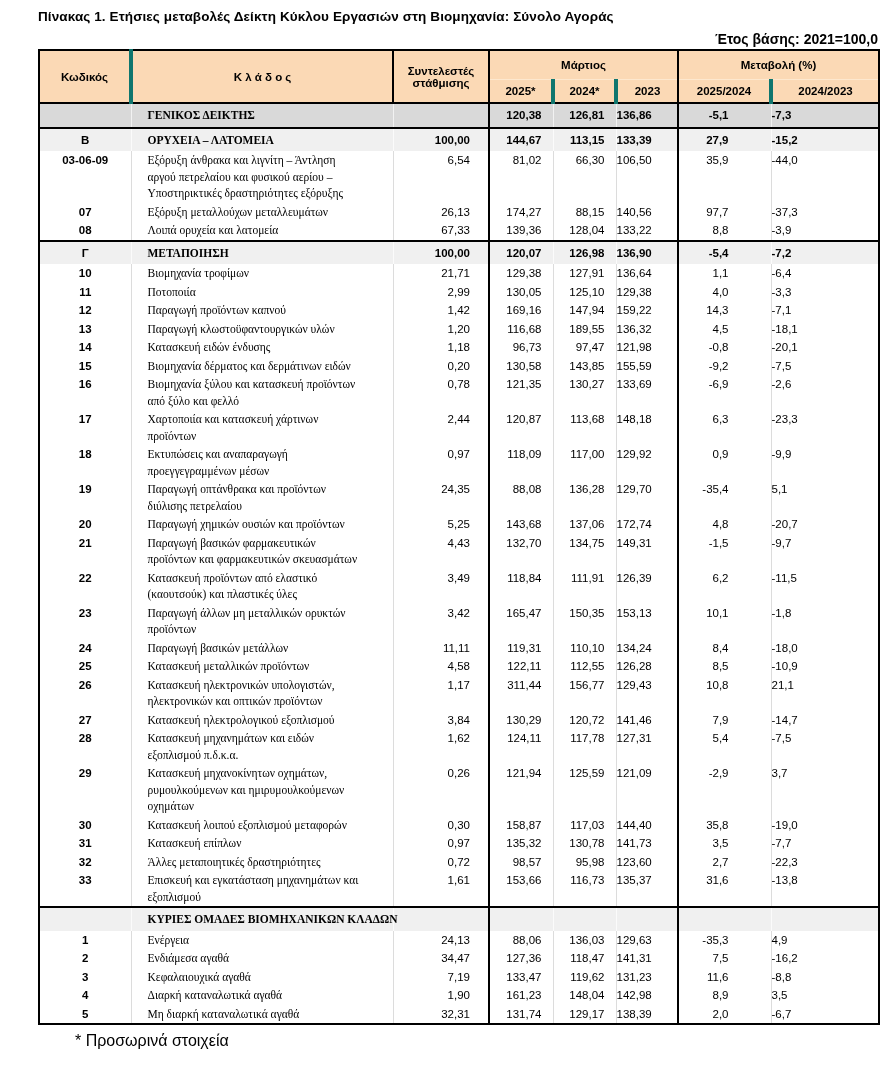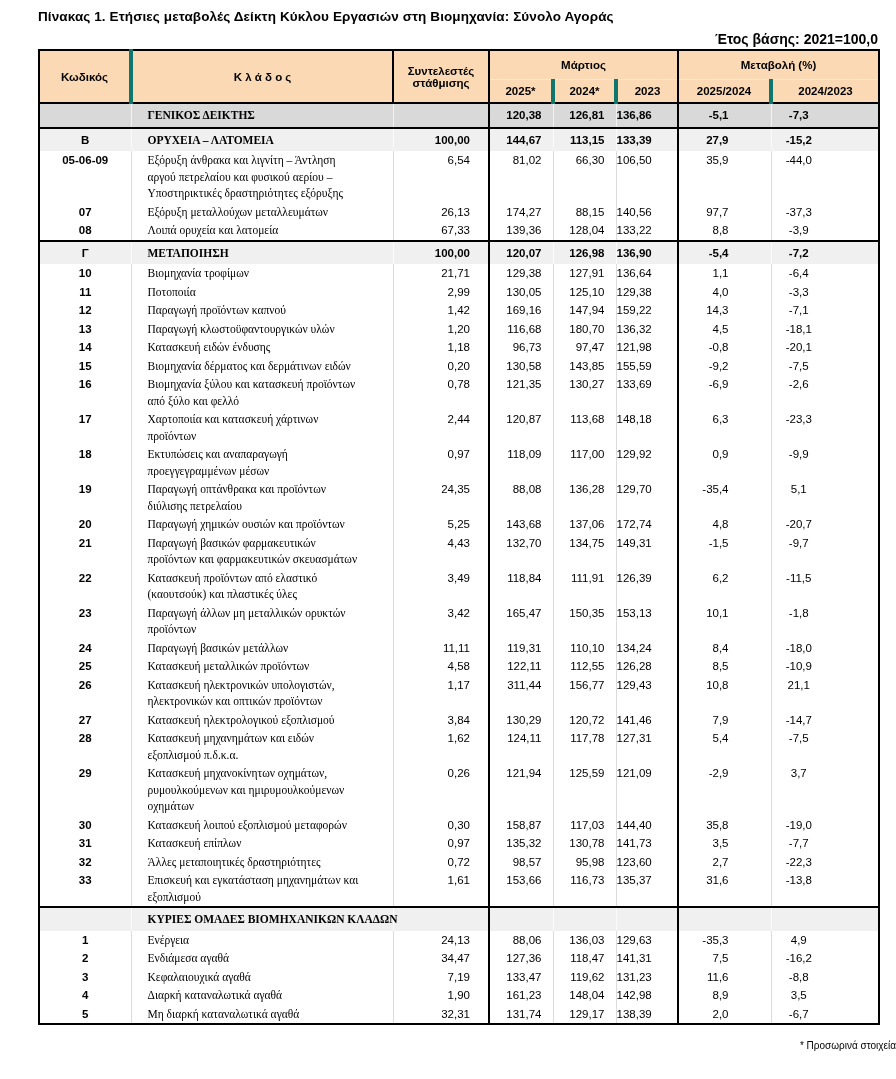--- a/index.html
+++ b/index.html
@@ -63,43 +63,42 @@
     vertical-align: top;
     border-right: 1px solid #DCDCDC;
   }
   td.code   { text-align: center; font-weight: bold; }
   td.label  { text-align: left; padding-left: 16px; white-space: pre-line; font-family: Liberation Serif, serif; }
   td.weight { text-align: right; padding-right: 18px; margin-top: 19px; }
   td.v25    { text-align: right; padding-right: 11px; }
   td.v24    { text-align: right; padding-right: 11px; margin-top: 42px; }
   td.v23    { text-align: left; padding-right: 23px; }
   td.ch1    { text-align: right; padding-right: 42px; }
-  td.ch2    { text-align: center; padding-right: 52px; }
+  td.ch2    { text-align: left; padding-right: 52px; }
   td.ch2    { border-right: none; }
 
   tr.row-general td {
     background: #D9D9D9;
     font-weight: bold;
     padding-top: 3px; padding-bottom: 3px;
     border-right-color: rgba(255,255,255,0.65);
   }
   tr.row-section td {
     background: #F0F0F0;
     font-weight: bold;
     padding-top: 3px; padding-bottom: 3px;
     border-top: 2px solid #000;
     border-right-color: rgba(255,255,255,0.75);
   }
   tr.row-general td { border-bottom: 2px solid #000; }
   tr.row-section td.label, tr.row-general td.label { white-space: nowrap; }
 
   .footnote {
-    margin: 15px 0 0 75px;
-    font-size: 10px;
-    text-align: right;
+    margin: 7px 0 0 75px;
+    font-size: 16px;
   }
   .note {
     margin: 26px 0 0 48px;
     width: 812px;
     font-size: 11.5px;
     font-style: italic;
     line-height: 17px;
     text-indent: -66px;
     padding-left: 66px;
   }
@@ -152,21 +151,21 @@
         <td class="code">Β</td>
         <td class="label">ΟΡΥΧΕΙΑ – ΛΑΤΟΜΕΙΑ</td>
         <td class="weight thick-r">100,00</td>
         <td class="v25">144,67</td>
         <td class="v24">113,15</td>
         <td class="v23 thick-r">133,39</td>
         <td class="ch1">27,9</td>
         <td class="ch2">-15,2</td>
       </tr>
       <tr class="row-data">
-        <td class="code">05-06-09</td>
+        <td class="code">03-06-09</td>
         <td class="label">Εξόρυξη άνθρακα και λιγνίτη – Άντληση
 αργού πετρελαίου και φυσικού αερίου –
 Υποστηρικτικές δραστηριότητες εξόρυξης</td>
         <td class="weight thick-r">6,54</td>
         <td class="v25">81,02</td>
         <td class="v24">66,30</td>
         <td class="v23 thick-r">106,50</td>
         <td class="ch1">35,9</td>
         <td class="ch2">-44,0</td>
       </tr>
@@ -228,21 +227,21 @@
         <td class="v24">147,94</td>
         <td class="v23 thick-r">159,22</td>
         <td class="ch1">14,3</td>
         <td class="ch2">-7,1</td>
       </tr>
       <tr class="row-data">
         <td class="code">13</td>
         <td class="label">Παραγωγή κλωστοϋφαντουργικών υλών</td>
         <td class="weight thick-r">1,20</td>
         <td class="v25">116,68</td>
-        <td class="v24">180,70</td>
+        <td class="v24">189,55</td>
         <td class="v23 thick-r">136,32</td>
         <td class="ch1">4,5</td>
         <td class="ch2">-18,1</td>
       </tr>
       <tr class="row-data">
         <td class="code">14</td>
         <td class="label">Κατασκευή ειδών ένδυσης</td>
         <td class="weight thick-r">1,18</td>
         <td class="v25">96,73</td>
         <td class="v24">97,47</td>

